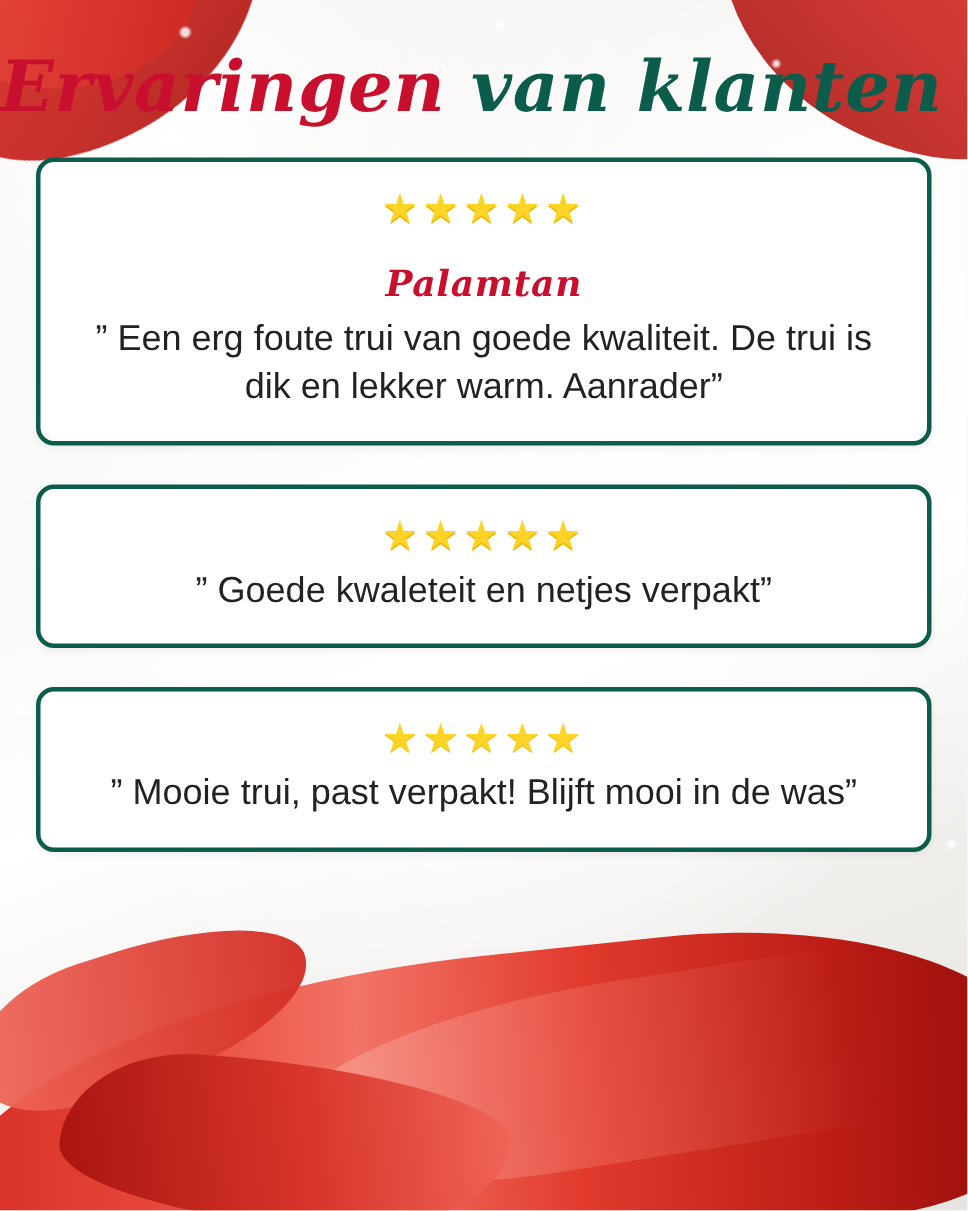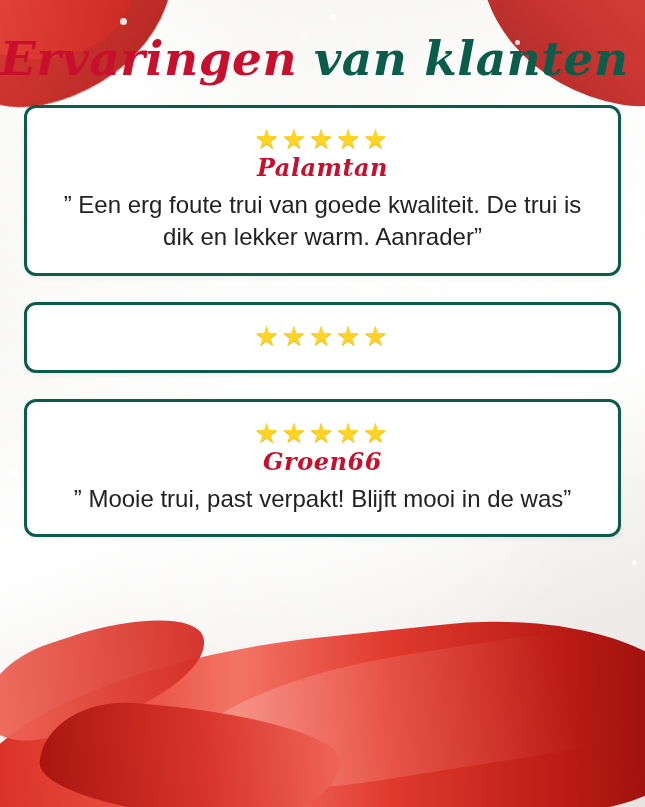--- a/index.html
+++ b/index.html
@@ -142,21 +142,21 @@
     line-height: 1;
     color: #ffd426;
     text-shadow: 0 1px 0 #e9b800;
   }
   .author {
     font-family: "DejaVu Serif", serif;
     font-style: italic;
     font-weight: bold;
     font-size: 24px;
     color: #c8102e;
-    margin-top: 0;
+    margin-top: 21px;
     letter-spacing: .5px;
   }
   .review {
     margin-top: 7px;
     font-size: 24px;
     line-height: 1.32;
     color: #222222;
     max-width: 520px;
     margin-left: auto;
     margin-right: auto;
@@ -193,25 +193,25 @@
   <div class="cards">
 
     <div class="card">
       <div class="stars">★★★★★</div>
       <div class="author">Palamtan</div>
       <div class="review">” Een erg foute trui van goede kwaliteit. De trui is dik en lekker warm. Aanrader”</div>
     </div>
 
     <div class="card">
       <div class="stars">★★★★★</div>
+      <div class="review">” Goede kwaleteit en netjes verpakt”</div>
     </div>
 
     <div class="card">
       <div class="stars">★★★★★</div>
-      <div class="author">Groen66</div>
       <div class="review">” Mooie trui, past verpakt! Blijft mooi in de was”</div>
     </div>
 
   </div>
 
   <div class="ribbon-bottom"></div>
   <div class="ribbon-bottom2"></div>
   <div class="ribbon-bottom3"></div>
   <div class="ribbon-fold"></div>
 

